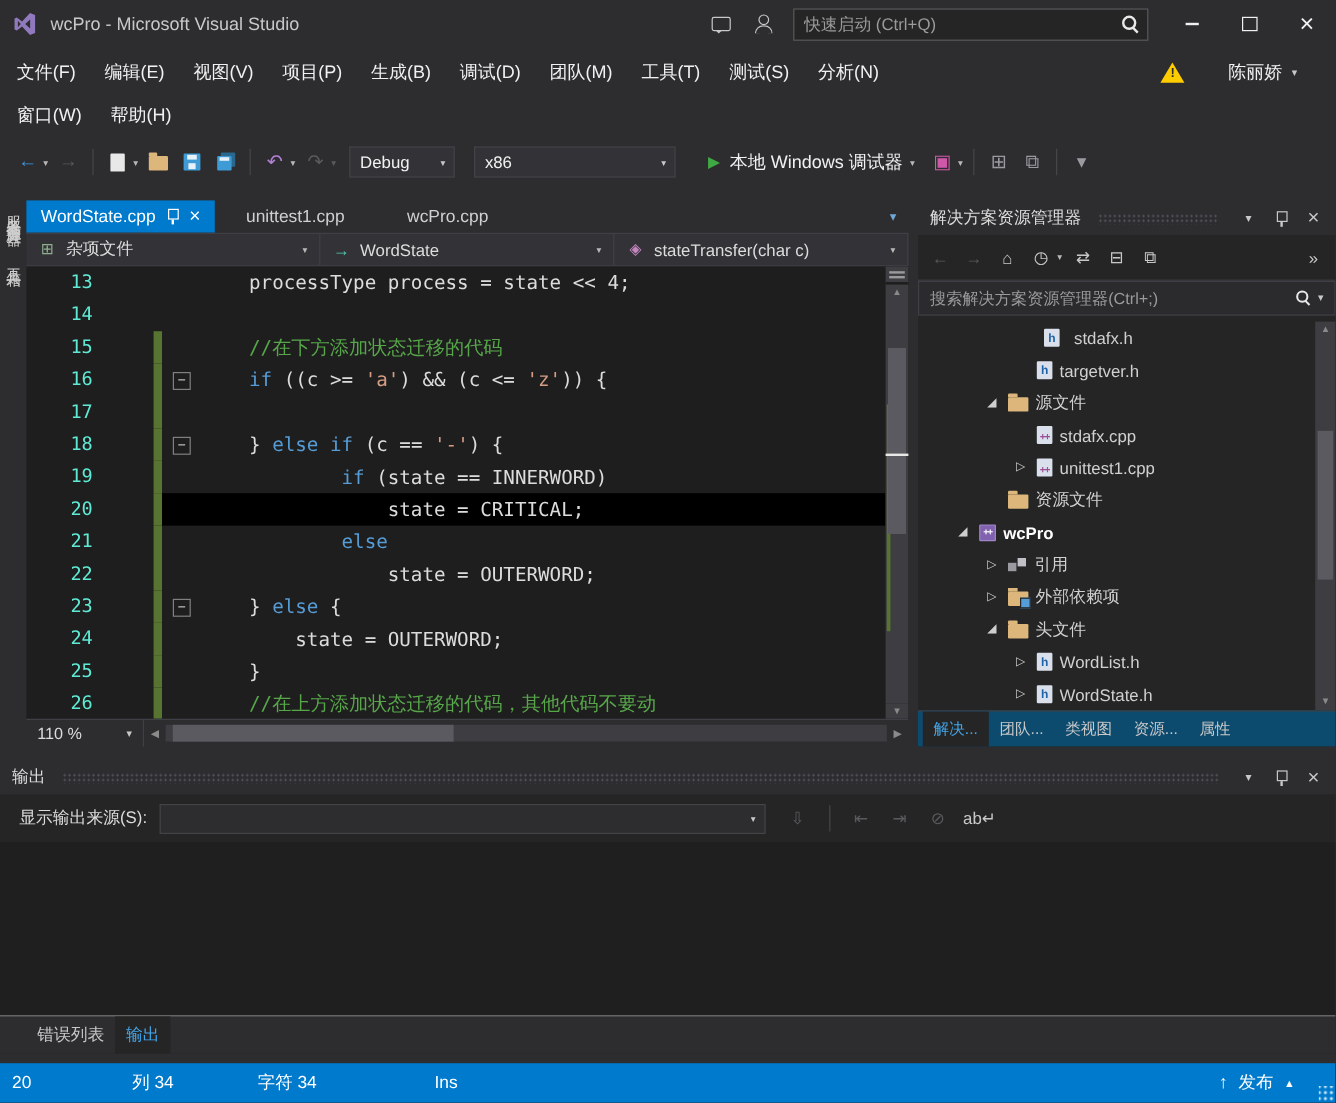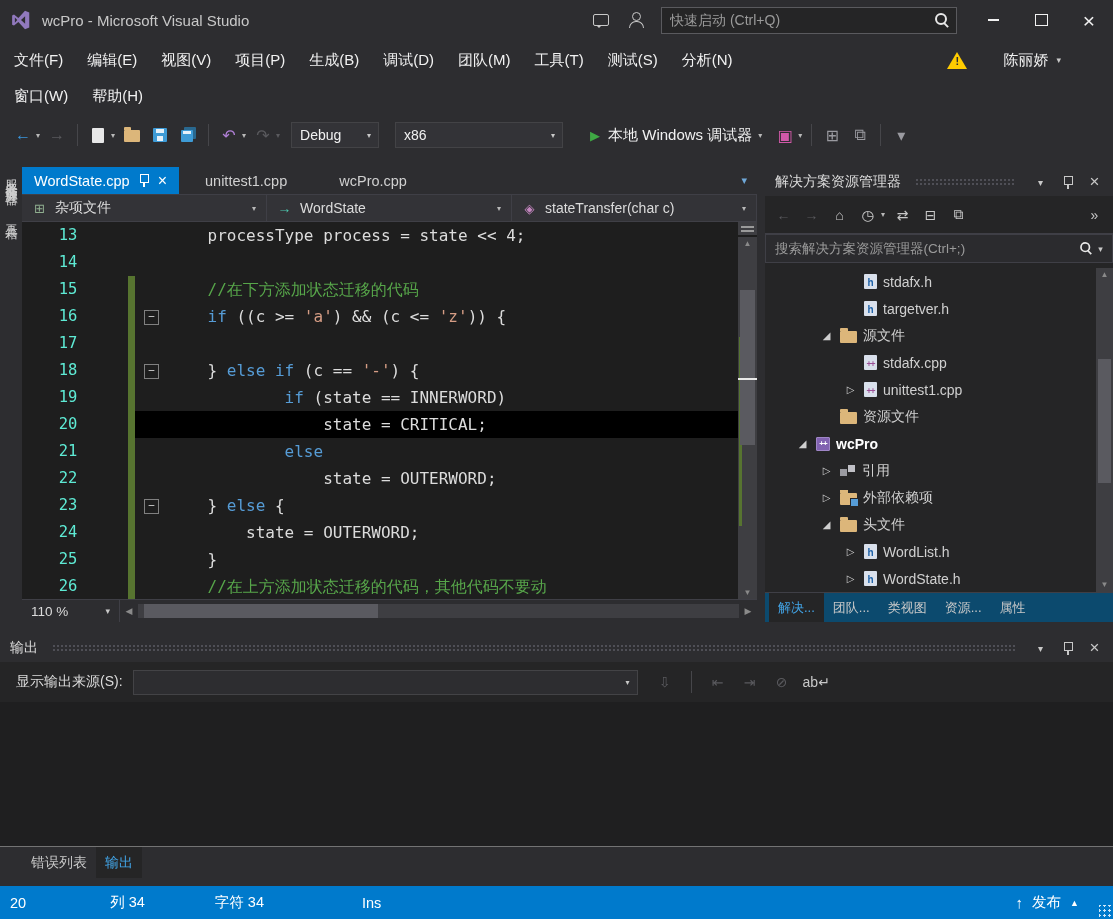--- a/index.html
+++ b/index.html
@@ -29,21 +29,21 @@
 .wb{width:48px;height:32px;display:flex;align-items:center;justify-content:center;color:#f1f1f1;}
 .wb.min::before{content:'';width:11px;height:2px;background:#f1f1f1;}
 .wb.max::before{content:'';width:11px;height:10px;border:1.5px solid #f1f1f1;}
 .wb.close{font-size:21px;line-height:1;}
 
 
 .menubar{height:40px;display:flex;align-items:center;padding-left:2px;flex:0 0 auto;}
 .menubar.row2{height:32px;align-items:flex-start;}
 .menu-row{display:flex;}
 .menu-item{padding:7px 12px;font-size:15px;color:#f1f1f1;white-space:nowrap;}
-.menu-right{margin-left:auto;display:flex;align-items:center;gap:36px;margin-right:52px;}
+.menu-right{margin-left:auto;display:flex;align-items:center;gap:36px;margin-right:32px;}
 .warn-tri{width:0;height:0;border-left:10px solid transparent;border-right:10px solid transparent;border-bottom:17px solid #ffcc00;position:relative;}
 .warn-tri::after{content:'!';position:absolute;left:-2px;top:3px;color:#2d2d30;font-weight:bold;font-size:11px;}
 .user{display:flex;align-items:center;gap:8px;font-size:15px;color:#f1f1f1;}
 .caret{font-size:9px;color:#c8c8c8;}
 
 
 .toolbar{height:46px;display:flex;align-items:center;padding-left:10px;gap:2px;flex:0 0 auto;}
 .tb-btn{min-width:26px;height:26px;display:flex;align-items:center;justify-content:center;font-size:16px;color:#dcdcdc;}
 .tb-btn.blue{color:#3a96dd;font-weight:bold;}
 .tb-btn.purple{color:#b180d7;}
@@ -503,21 +503,21 @@
           </div>
         <div class="sol-search">
           <input value="" placeholder="搜索解决方案资源管理器(Ctrl+;)" style="">
           <span class="search-btn">
             <span class="mag small"></span>
             <span class="caret">▾</span>
           </span>
         </div>
         <div class="sol-tree-wrap">
           <div class="sol-tree" id="sol-tree">
-              <div class="trow" style="padding-left: 78px;">
+              <div class="trow" style="padding-left: 78px; gap: 12px;">
                 <span class="texp"></span>
                 <span class="ticon header-file-icon"></span>
                 <span class="tlabel">stdafx.h</span>
               </div>
               <div class="trow" style="padding-left: 78px;">
                 <span class="texp"></span>
                 <span class="ticon header-file-icon"></span>
                 <span class="tlabel">targetver.h</span>
               </div>
               <div class="trow" style="padding-left: 54px;">

